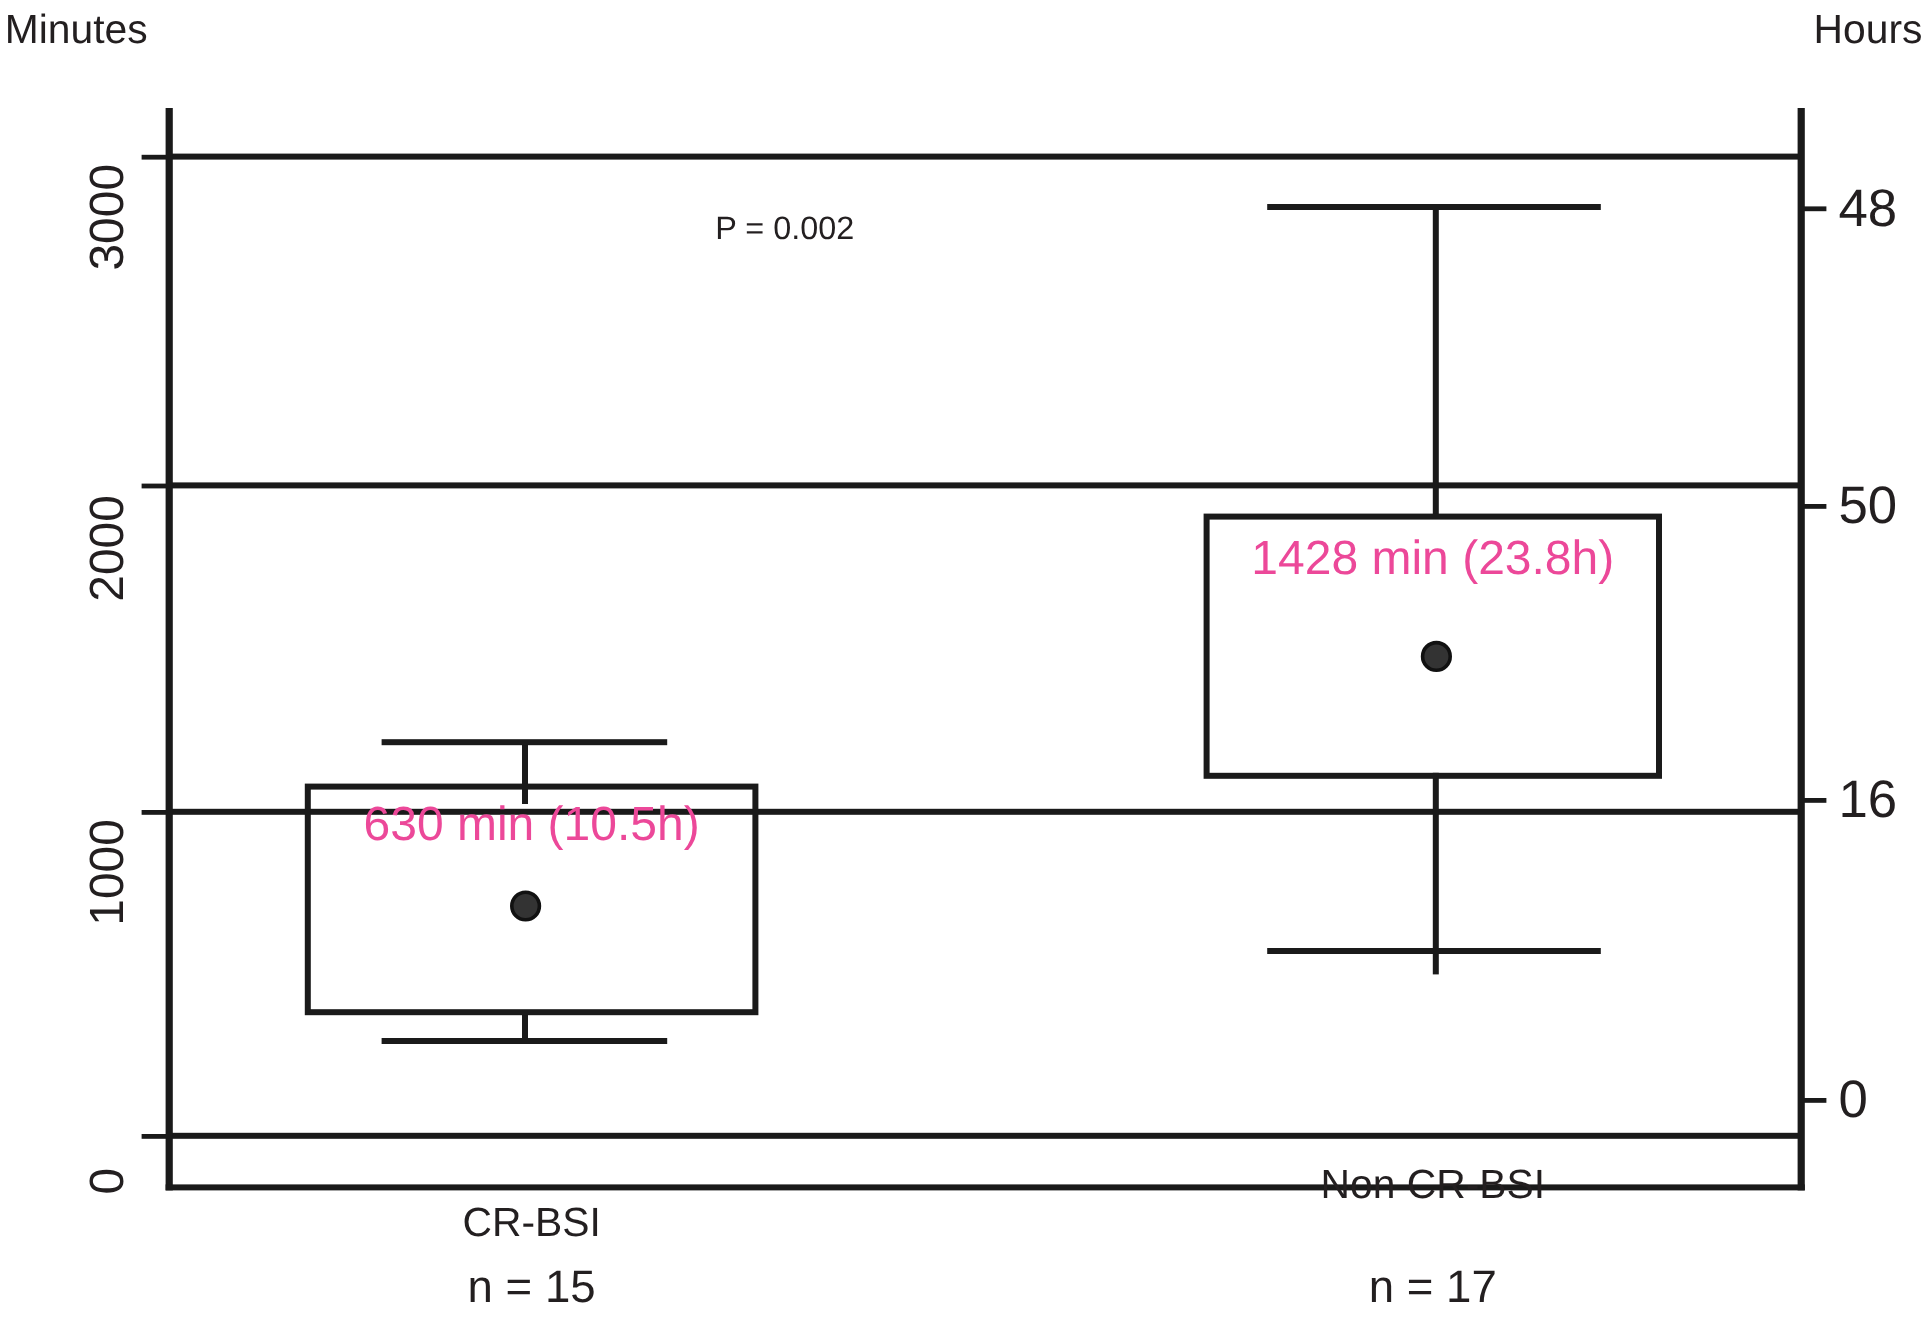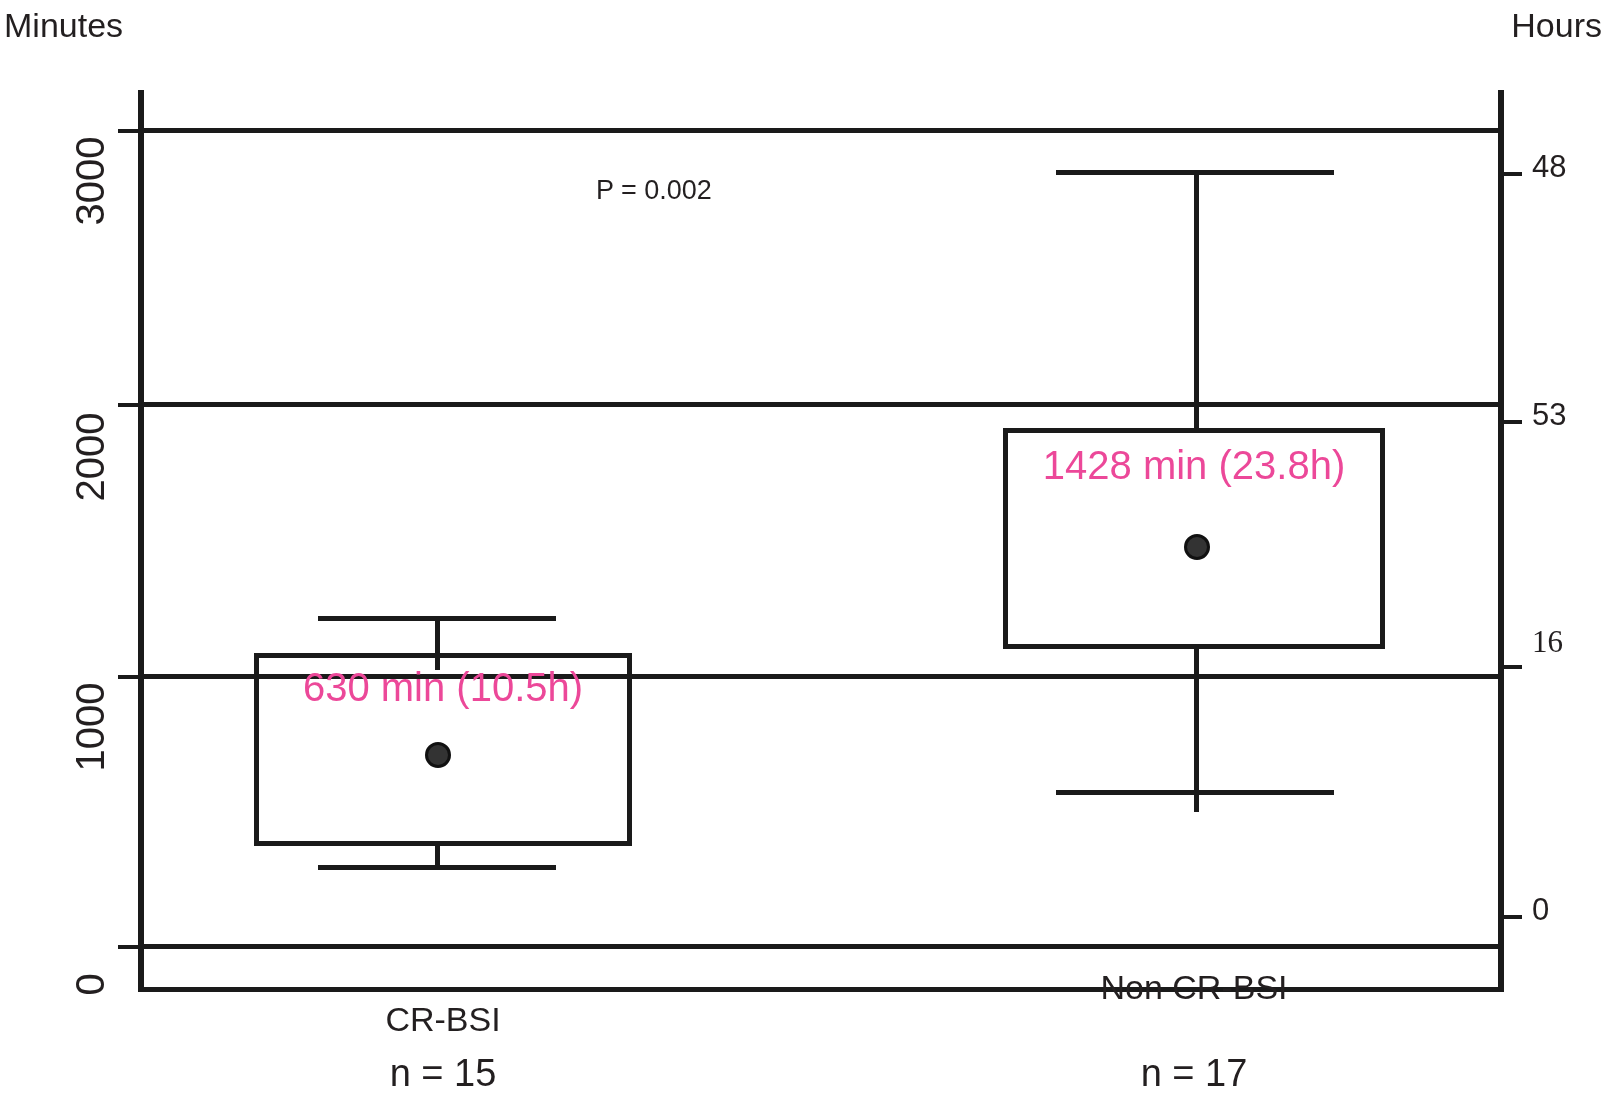--- a/index.html
+++ b/index.html
@@ -31,21 +31,21 @@
   .tick-label-left {
     position: absolute;
     font-size: 40px;
     color: #231f20;
     white-space: nowrap;
     transform: rotate(-90deg);
     transform-origin: 50% 50%;
   }
   .tick-label-right {
     position: absolute;
-    font-size: 31px;
+    font-size: 44px;
     color: #231f20;
     white-space: nowrap;
   }
 
   .gridline {
     position: absolute;
     height: 5px;
     background: #1a1a1a;
   }
   .spine-v {
@@ -151,22 +151,22 @@
   <div class="tick-mark-right" style="left:1500px; top:420px;"></div>
   <div class="tick-mark-right" style="left:1500px; top:665px;"></div>
   <div class="tick-mark-right" style="left:1500px; top:915px;"></div>
 
   <div class="tick-label-left" style="left:35px; top:148px; width:110px;">3000</div>
   <div class="tick-label-left" style="left:35px; top:424px; width:110px;">2000</div>
   <div class="tick-label-left" style="left:35px; top:694px; width:110px;">1000</div>
   <div class="tick-label-left" style="left:35px; top:918px; width:110px;">0</div>
 
   <div class="tick-label-right" style="left:1532px; top:149px;">48</div>
-  <div class="tick-label-right" style="left:1532px; top:397px;">53</div>
-  <div class="tick-label-right" style="left:1532px; top:624px;font-family:Liberation Serif, serif;">16</div>
+  <div class="tick-label-right" style="left:1532px; top:397px;">50</div>
+  <div class="tick-label-right" style="left:1532px; top:642px;">16</div>
   <div class="tick-label-right" style="left:1532px; top:892px;">0</div>
 
   <div class="pvalue" style="left:596px; top:175px;">P = 0.002</div>
 
   <div>
 
     <div class="whisker-line" style="left:435px; top:618px; height:52px;"></div>
 
     <div class="whisker-cap" style="left:318px; top:616px; width:238px;"></div>
 

